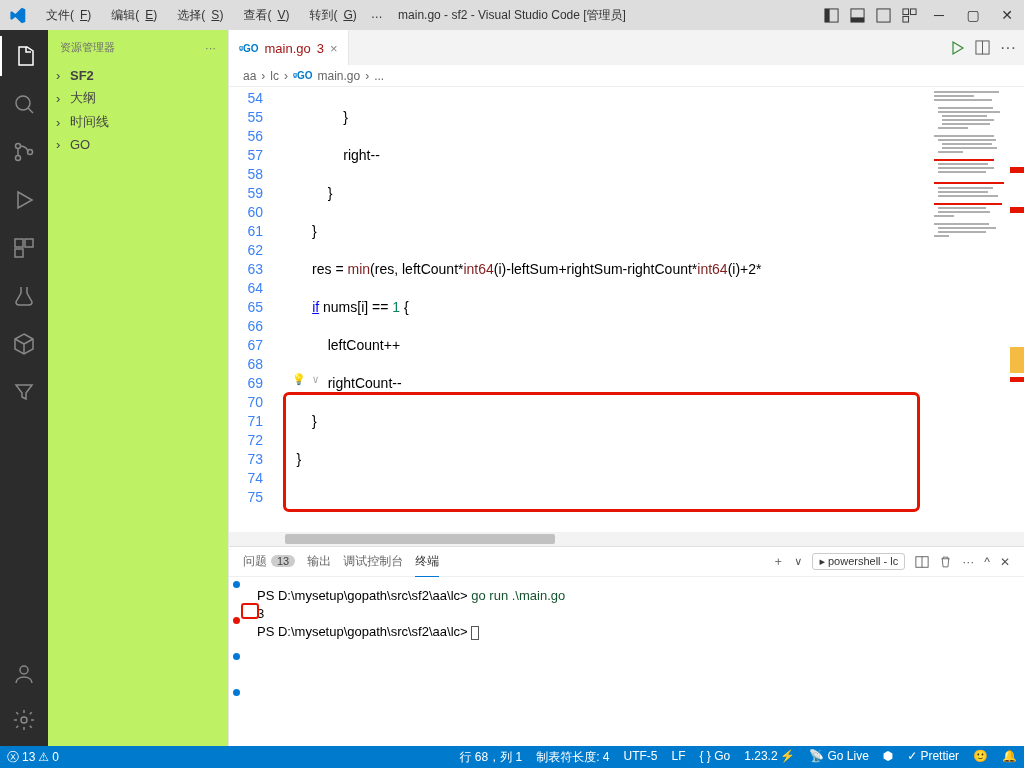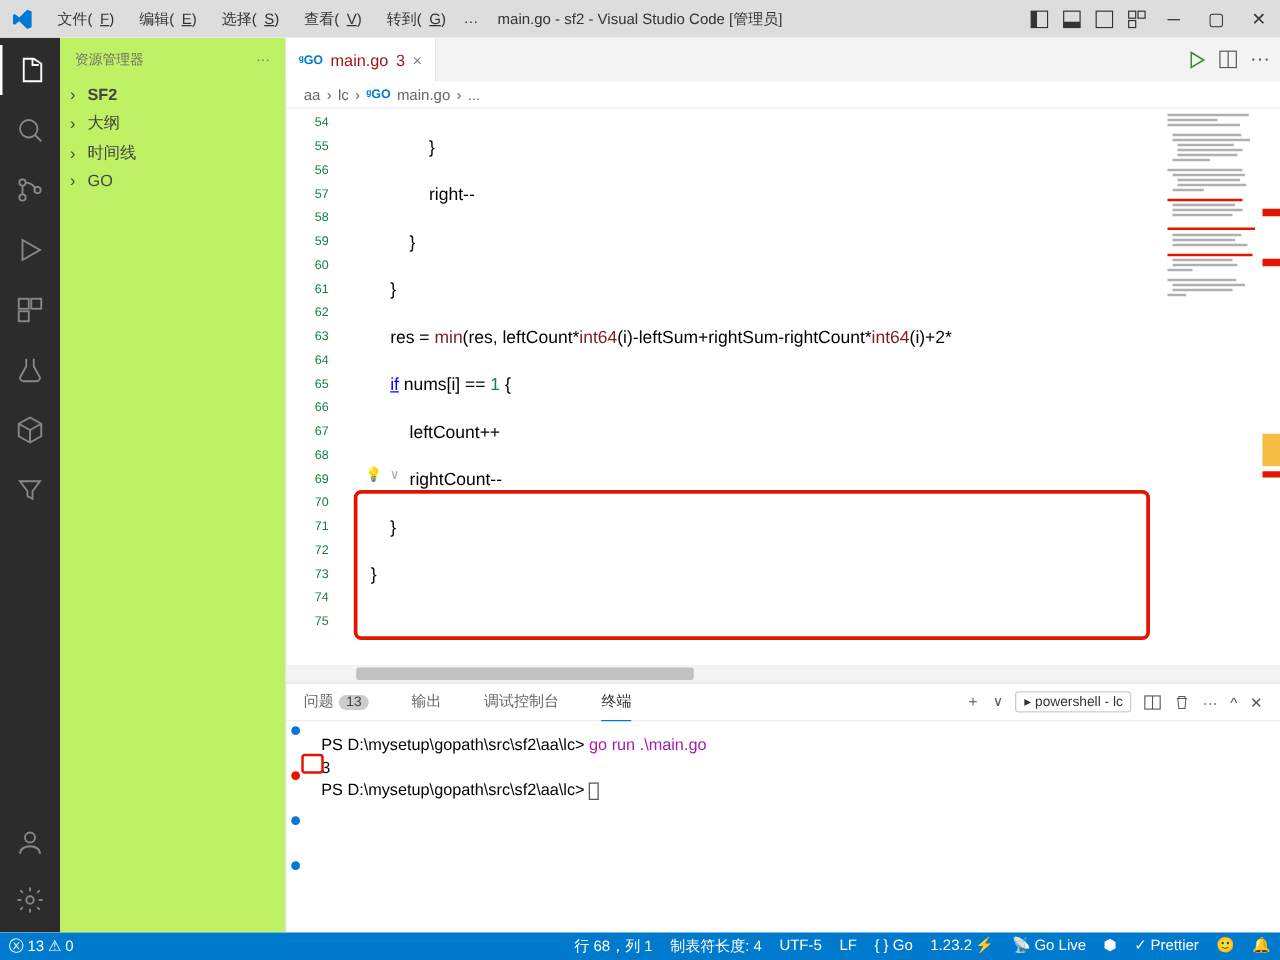--- a/index.html
+++ b/index.html
@@ -25,42 +25,42 @@
   .editorarea{flex:1;display:flex;flex-direction:column;overflow:hidden;}
   .tabs{height:35px;background:#f3f3f3;display:flex;align-items:stretch;}
   .tab{display:flex;align-items:center;gap:6px;background:#fff;padding:0 10px;font-size:13px;color:#a31515;border-right:1px solid #e5e5e5;cursor:pointer;border-top:1px solid transparent;}
   .tab .go{color:#007acc;font-weight:bold;font-size:10px;}
   .tab .num{color:#a31515;}
   .tab .close{color:#888;}
   .tabs .actions{margin-left:auto;display:flex;align-items:center;padding-right:8px;gap:10px;color:#555;}
   .crumbs{height:22px;font-size:12px;color:#666;display:flex;align-items:center;padding-left:14px;gap:5px;border-bottom:1px solid #eee;}
   .crumbs .go{color:#007acc;font-weight:bold;font-size:10px;}
   .editor{flex:1;display:flex;overflow:hidden;position:relative;}
-  .gutter{width:52px;text-align:right;color:#15803d;font-family:Consolas,monospace;font-size:10px;padding-top:2px;line-height:19px;user-select:none;}
+  .gutter{width:52px;text-align:right;color:#3b82f6;font-family:Consolas,monospace;font-size:14px;padding-top:2px;line-height:19px;user-select:none;}
   .gutter div{padding-right:18px;}
   .code{flex:1;font-family:Consolas,monospace;font-size:14px;line-height:19px;padding-top:2px;white-space:pre;color:#000;overflow:hidden;}
   .kw{color:#0000ff;text-decoration:underline;} .fn{color:#7f1d1d;} .num{color:#098658;}
   .hlbox{position:absolute;left:54px;top:305px;width:637px;height:120px;border:3px solid #e51400;border-radius:6px;pointer-events:none;}
   .codehints{position:absolute;left:63px;top:286px;font-size:11px;color:#aaa;font-family:Consolas,monospace;}
   .hscroll{height:14px;background:#f3f3f3;display:flex;align-items:center;padding-left:56px;}
   .hscroll .thumb{height:10px;width:270px;background:#c1c1c1;border-radius:2px;}
   .minimap{position:absolute;right:0;top:0;width:96px;height:100%;pointer-events:none;}
   .overview{position:absolute;right:0;top:0;width:14px;height:100%;}
   .overview .mark{position:absolute;right:0;width:14px;height:6px;}
   .panel{height:200px;border-top:1px solid #e0e0e0;display:flex;flex-direction:column;font-size:12px;}
-  .panel .ptabs{height:30px;display:flex;align-items:center;gap:34px;padding:0 14px;color:#666;border-bottom:1px solid #eee;}
+  .panel .ptabs{height:30px;display:flex;align-items:center;gap:12px;padding:0 14px;color:#666;border-bottom:1px solid #eee;}
   .panel .ptabs .pt{cursor:pointer;padding-bottom:6px;padding-top:6px;}
   .panel .ptabs .pt.active{color:#333;border-bottom:1px solid #0078d4;}
   .panel .ptabs .badge{background:#ccc;color:#444;border-radius:8px;padding:0 6px;font-size:11px;margin-left:4px;}
   .panel .ptabs .pright{margin-left:auto;display:flex;align-items:center;gap:10px;color:#555;}
   .panel .ptabs .termsel{border:1px solid #ccc;padding:1px 6px;border-radius:3px;font-size:11px;color:#333;}
   .term{flex:1;font-family:Consolas,monospace;font-size:13px;padding:10px 14px;color:#000;line-height:18px;position:relative;}
   .term .dot{position:absolute;width:7px;height:7px;border-radius:50%;}
   .term .line{padding-left:14px;}
-  .term .cmd{color:#a21caf;}
+  .term .cmd{color:#14532d;}
   .term .cursor{display:inline-block;width:8px;height:14px;border:1px solid #555;vertical-align:middle;}
   .term .redbox{position:absolute;left:12px;top:26px;width:18px;height:16px;border:2px solid #e51400;border-radius:3px;}
   .status{height:22px;background:#007acc;color:#fff;font-size:12px;display:flex;align-items:center;}
   .status .cell{padding:0 7px;display:flex;align-items:center;height:100%;cursor:pointer;gap:3px;}
   .status .right{margin-left:auto;display:flex;}
   svg{display:block;}
 </style>
 </head>
 <body>
 

